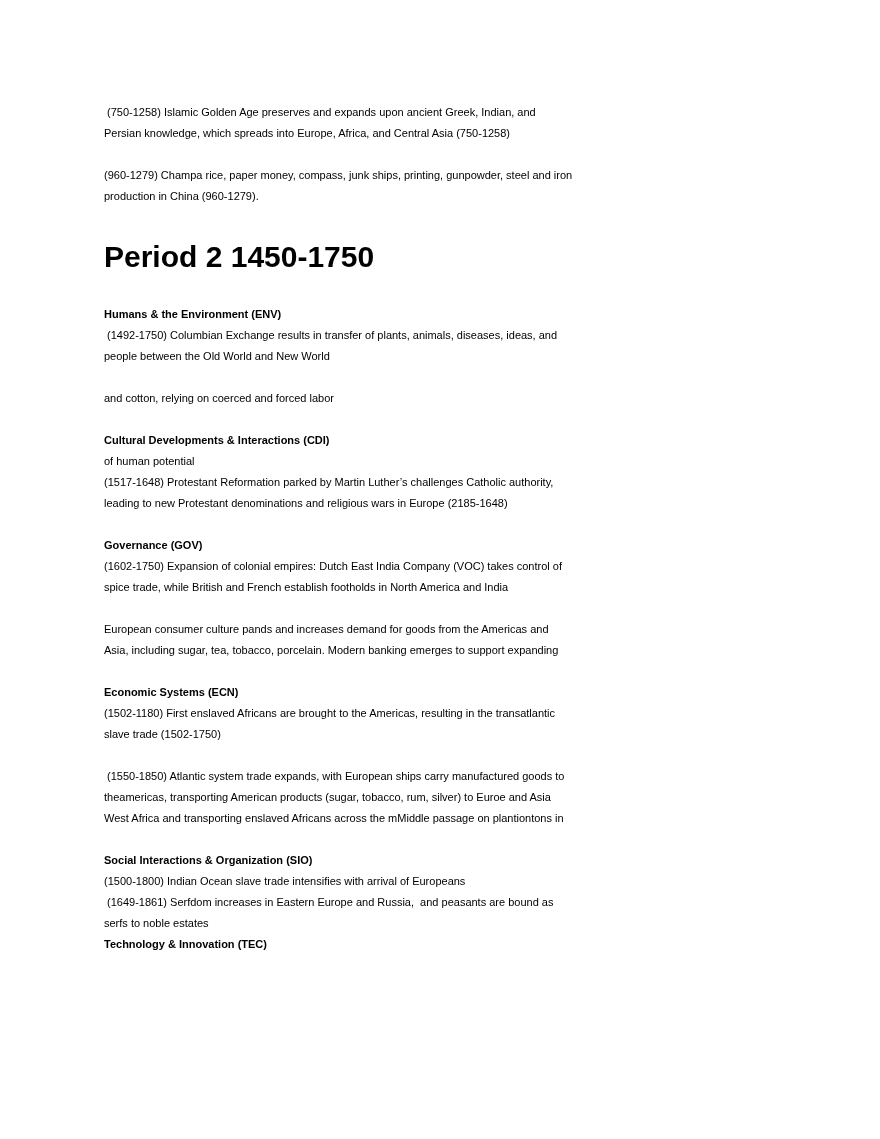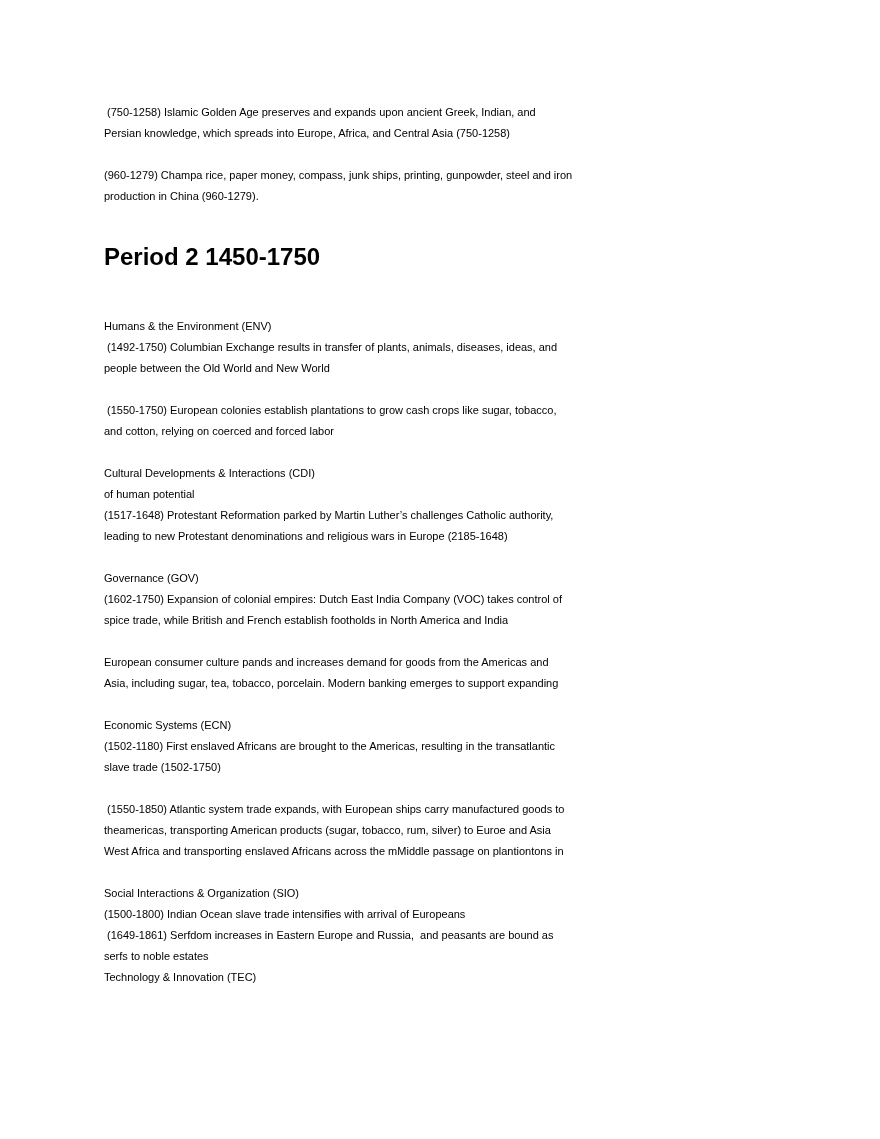--- a/index.html
+++ b/index.html
@@ -1,22 +1,22 @@
 <!DOCTYPE html>
 <html><head>
 <meta charset="utf-8">
 <style>
   html, body { margin: 0; padding: 0; background: #ffffff; }
   body { width: 880px; height: 1139px; position: relative; overflow: hidden;
          font-family: "Liberation Sans", sans-serif; color: #000; }
   .page { position: absolute; left: 104px; top: 102px; width: 690px; }
   .line { font-size: 11px; line-height: 21px; height: 21px; white-space: pre; }
   .blank { height: 21px; }
-  .bold { font-weight: normal; }
-  .h1 { font-size: 24px; font-weight: bold; line-height: 30px; height: 30px; margin-top: 35px; margin-bottom: 44px; white-space: pre; }
+  .bold { font-weight: bold; }
+  .h1 { font-size: 30px; font-weight: bold; line-height: 30px; height: 30px; margin-top: 35px; margin-bottom: 32px; white-space: pre; }
 </style>
 </head>
 <body>
 
 <div class="page">
   <div>
     <div class="line"> (750-1258) Islamic Golden Age preserves and expands upon ancient Greek, Indian, and</div>
     <div class="line">Persian knowledge, which spreads into Europe, Africa, and Central Asia (750-1258)</div>
   </div>
   <div class="blank"></div>
@@ -25,21 +25,20 @@
     <div class="line">production in China (960-1279).</div>
   </div>
 
   <div class="h1">Period 2 1450-1750</div>
 
   <div>
     <div class="line bold">Humans &amp; the Environment (ENV)</div>
     <div class="line"> (1492-1750) Columbian Exchange results in transfer of plants, animals, diseases, ideas, and</div>
     <div class="line">people between the Old World and New World</div>
     <div class="line"></div>
-    <div class="line"> (1550-1750) European colonies establish plantations to grow cash crops like sugar, tobacco,</div>
     <div class="line">and cotton, relying on coerced and forced labor</div>
   </div>
   <div class="blank"></div>
 
   <div>
     <div class="line bold">Cultural Developments &amp; Interactions (CDI)</div>
     <div class="line">of human potential</div>
     <div class="line">(1517-1648) Protestant Reformation parked by Martin Luther’s challenges Catholic authority,</div>
     <div class="line">leading to new Protestant denominations and religious wars in Europe (2185-1648)</div>
   </div>

